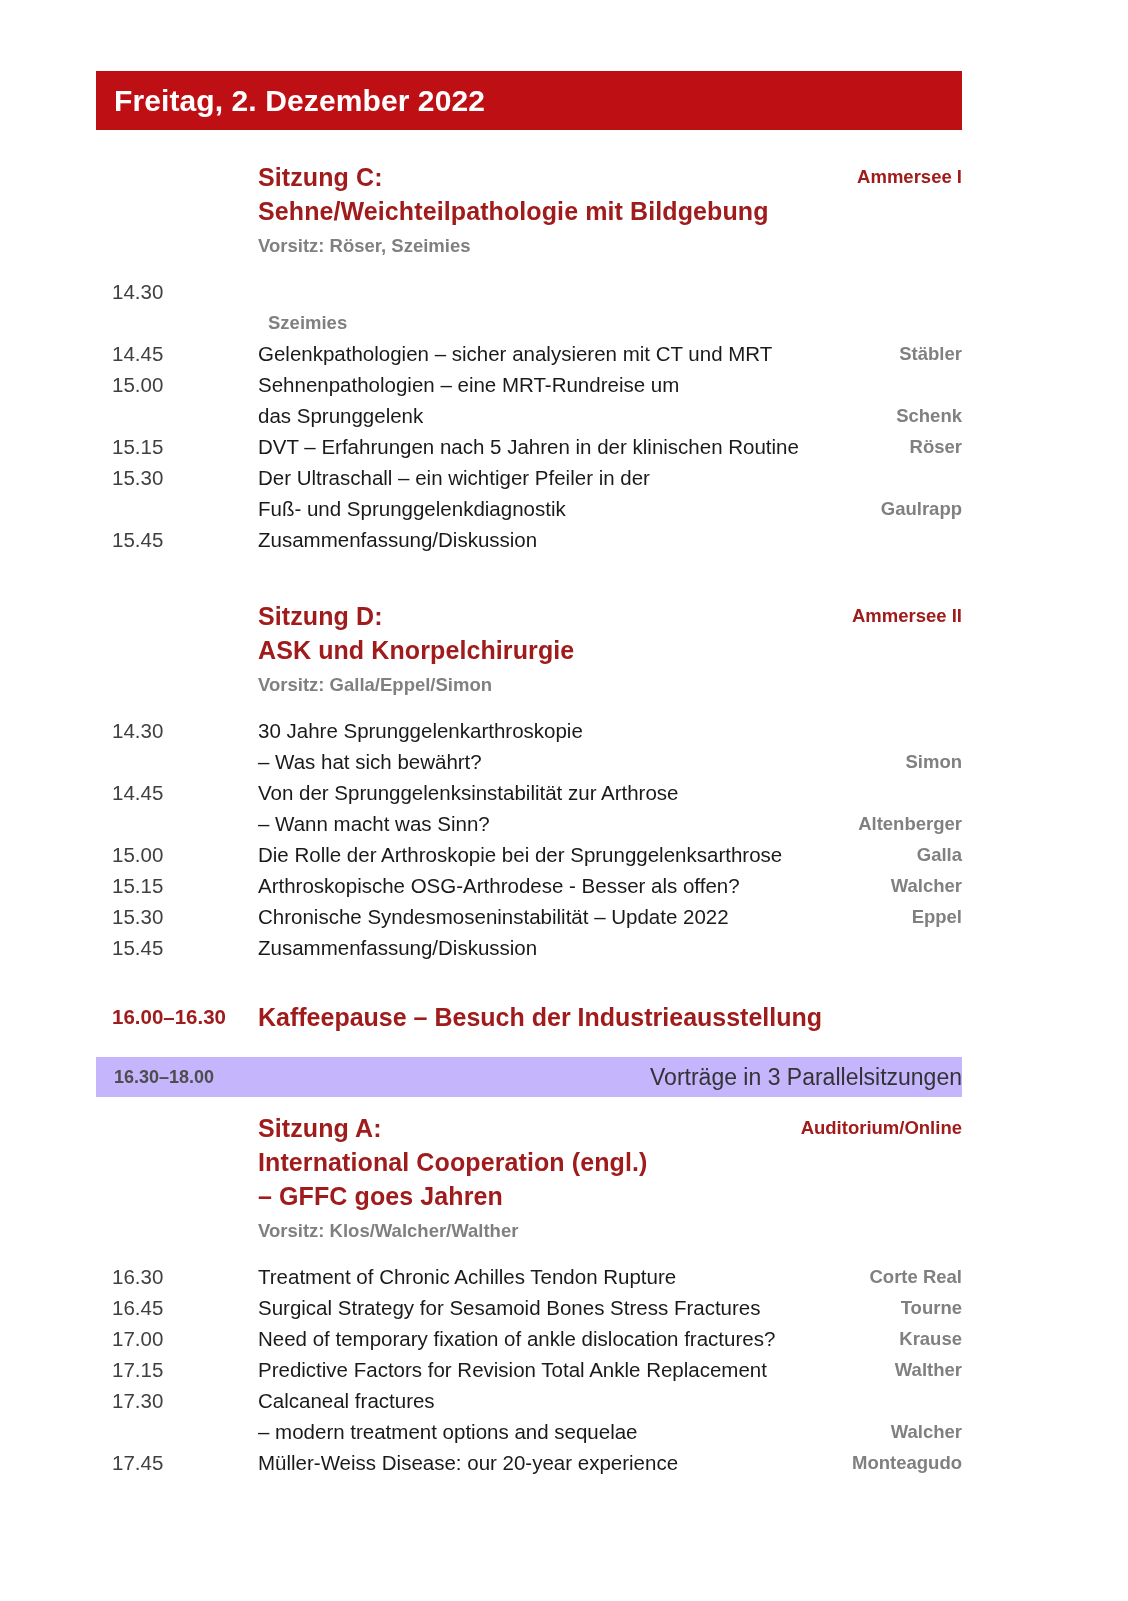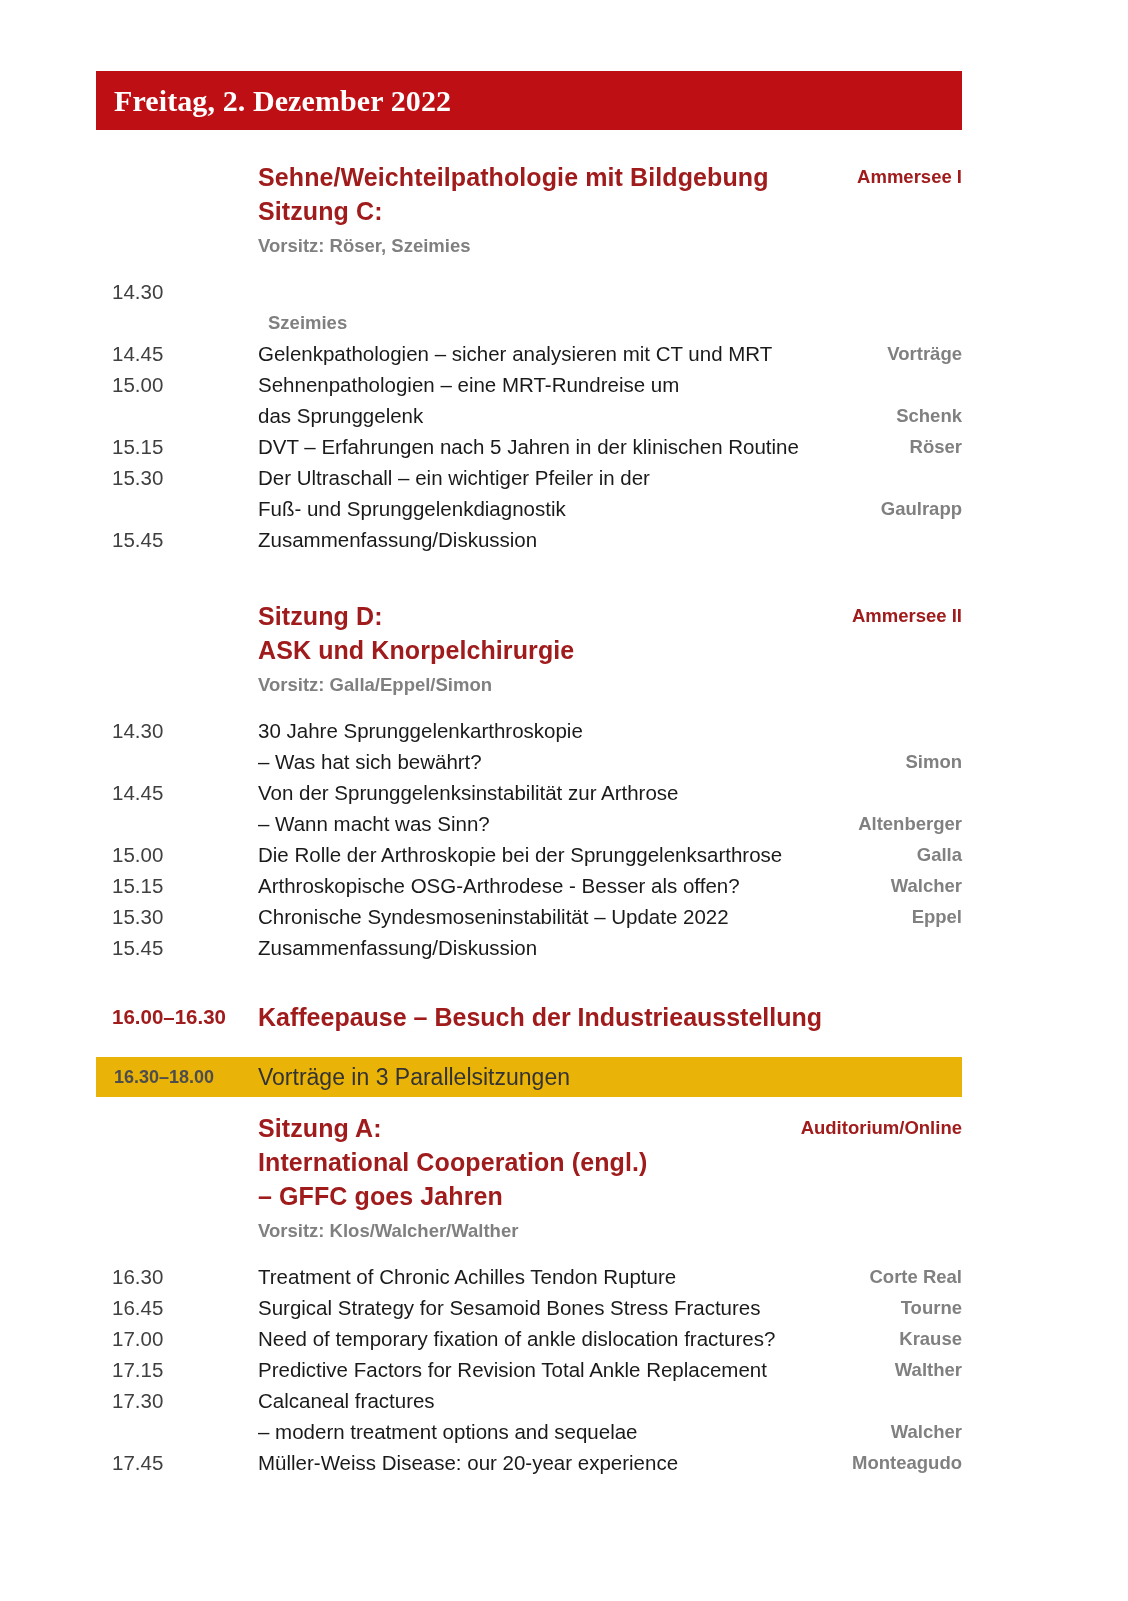--- a/index.html
+++ b/index.html
@@ -25,21 +25,20 @@
   
   .day-bar {
     position: absolute;
     left: 96px;
     top: 71px;
     width: 866px;
     height: 59px;
     background: #BE1014;
     display: flex;
     align-items: center;
-    font-family: Liberation Serif, serif;
   }
   .day-bar-title {
     color: #ffffff;
     font-size: 30px;
     font-weight: 600;
     letter-spacing: 0.1px;
     padding-left: 18px;
     line-height: 1;
   }
 
@@ -159,23 +158,24 @@
     font-size: 25px;
     font-weight: bold;
     line-height: 32px;
   }
 
   
   .band {
     display: flex;
     align-items: center;
     width: 866px;
-    background: #eab308;
+    background: #c4b5fd;
     height: 40px;
     margin-left: 0;
+    justify-content: space-between;
   }
   .band-time {
     flex: 0 0 162px;
     width: 162px;
     padding-left: 18px;
     box-sizing: border-box;
     font-size: 18px;
     font-weight: bold;
     color: #4d4d4d;
     white-space: nowrap;
@@ -199,22 +199,22 @@
   <div class="day-bar">
     <div class="day-bar-title">Freitag, 2. Dezember 2022</div>
   </div>
 
   <div class="content">
 
     <div class="session">
       <div class="session-head-row">
         <div class="session-head-left"></div>
         <div class="session-head-body">
+          <div class="session-title">Sitzung C:</div>
           <div class="session-title">Sehne/Weichteilpathologie mit Bildgebung</div>
-          <div class="session-title">Sitzung C:</div>
           <div class="session-chair">Vorsitz: Röser, Szeimies</div>
         </div>
         <div class="session-room">Ammersee I</div>
       </div>
       <div class="gap-sm"></div>
       <div>
 
         <div class="talk">
           <div class="col-time">14.30</div>
           <div class="col-speaker">
@@ -222,21 +222,21 @@
             <div>Szeimies</div>
           </div>
         </div>
 
         <div class="talk">
           <div class="col-time">14.45</div>
           <div class="col-main">
             <div class="talk-title">Gelenkpathologien – sicher analysieren mit CT und MRT</div>
           </div>
           <div class="col-speaker">
-            <div>Vorträge</div>
+            <div>Stäbler</div>
           </div>
         </div>
 
         <div class="talk">
           <div class="col-time">15.00</div>
           <div class="col-main">
             <div class="talk-title">Sehnenpathologien – eine MRT-Rundreise um</div>
             <div class="talk-sub">das Sprunggelenk</div>
           </div>
           <div class="col-speaker">

